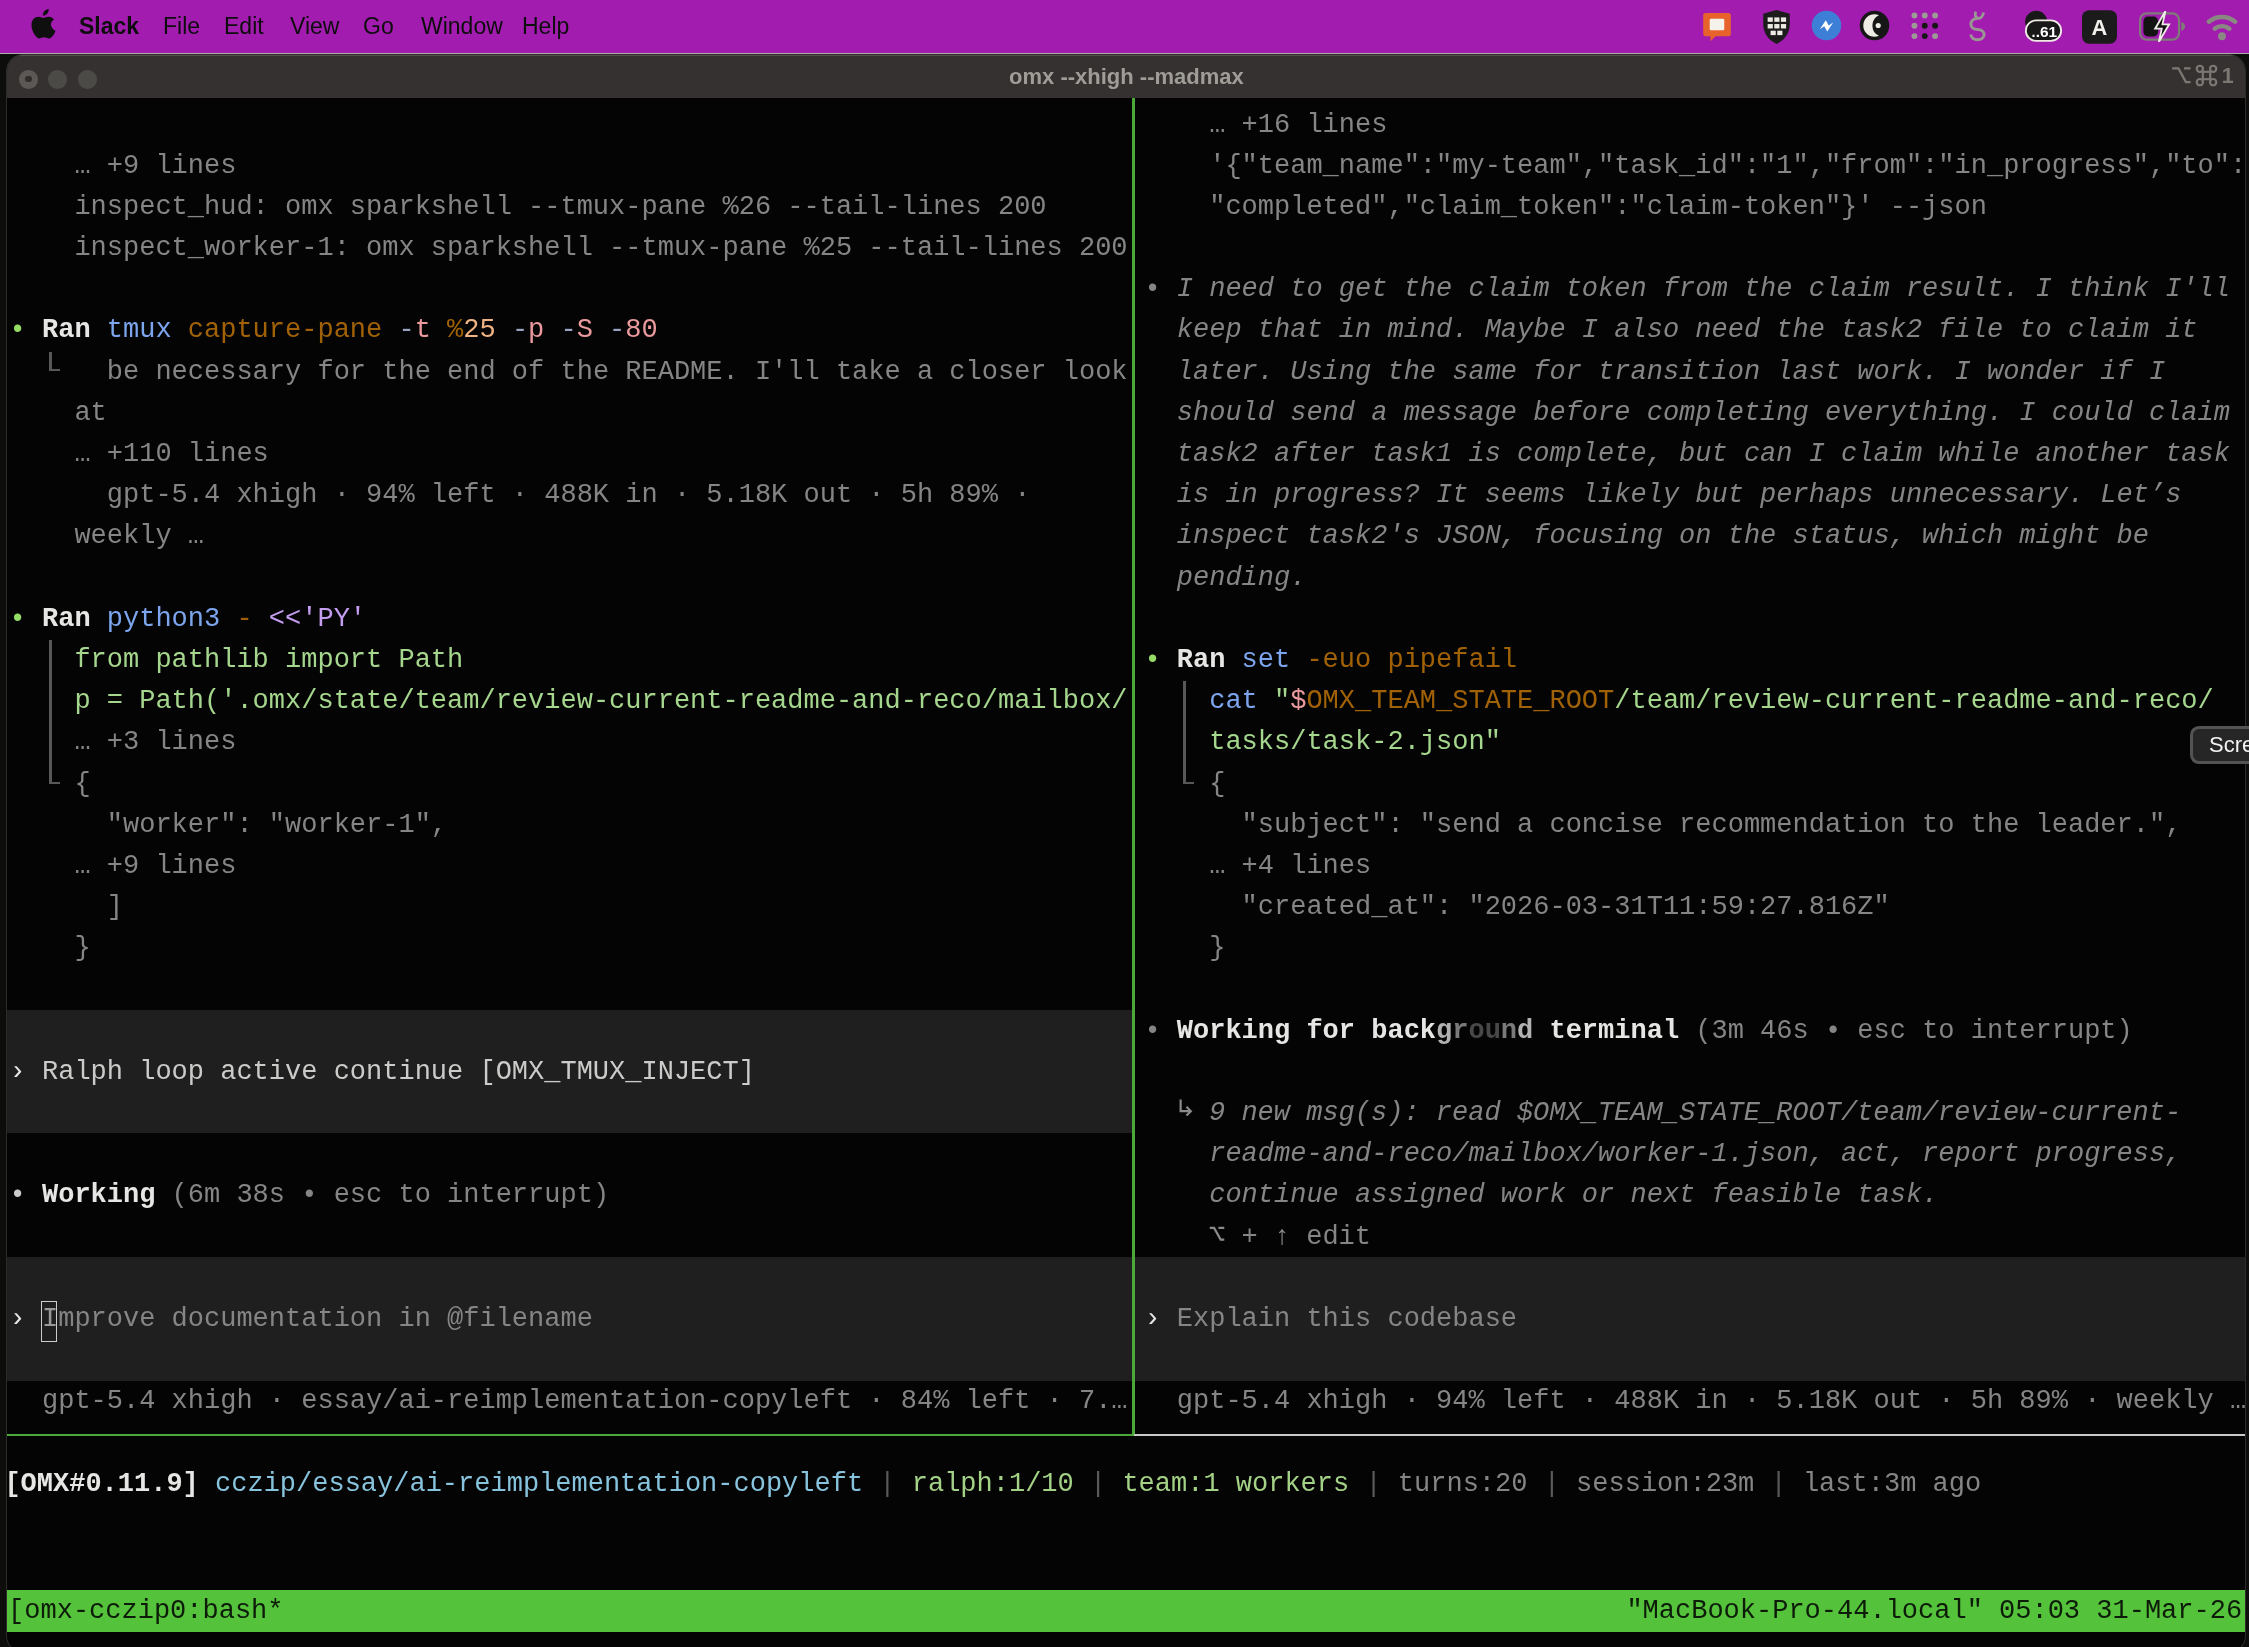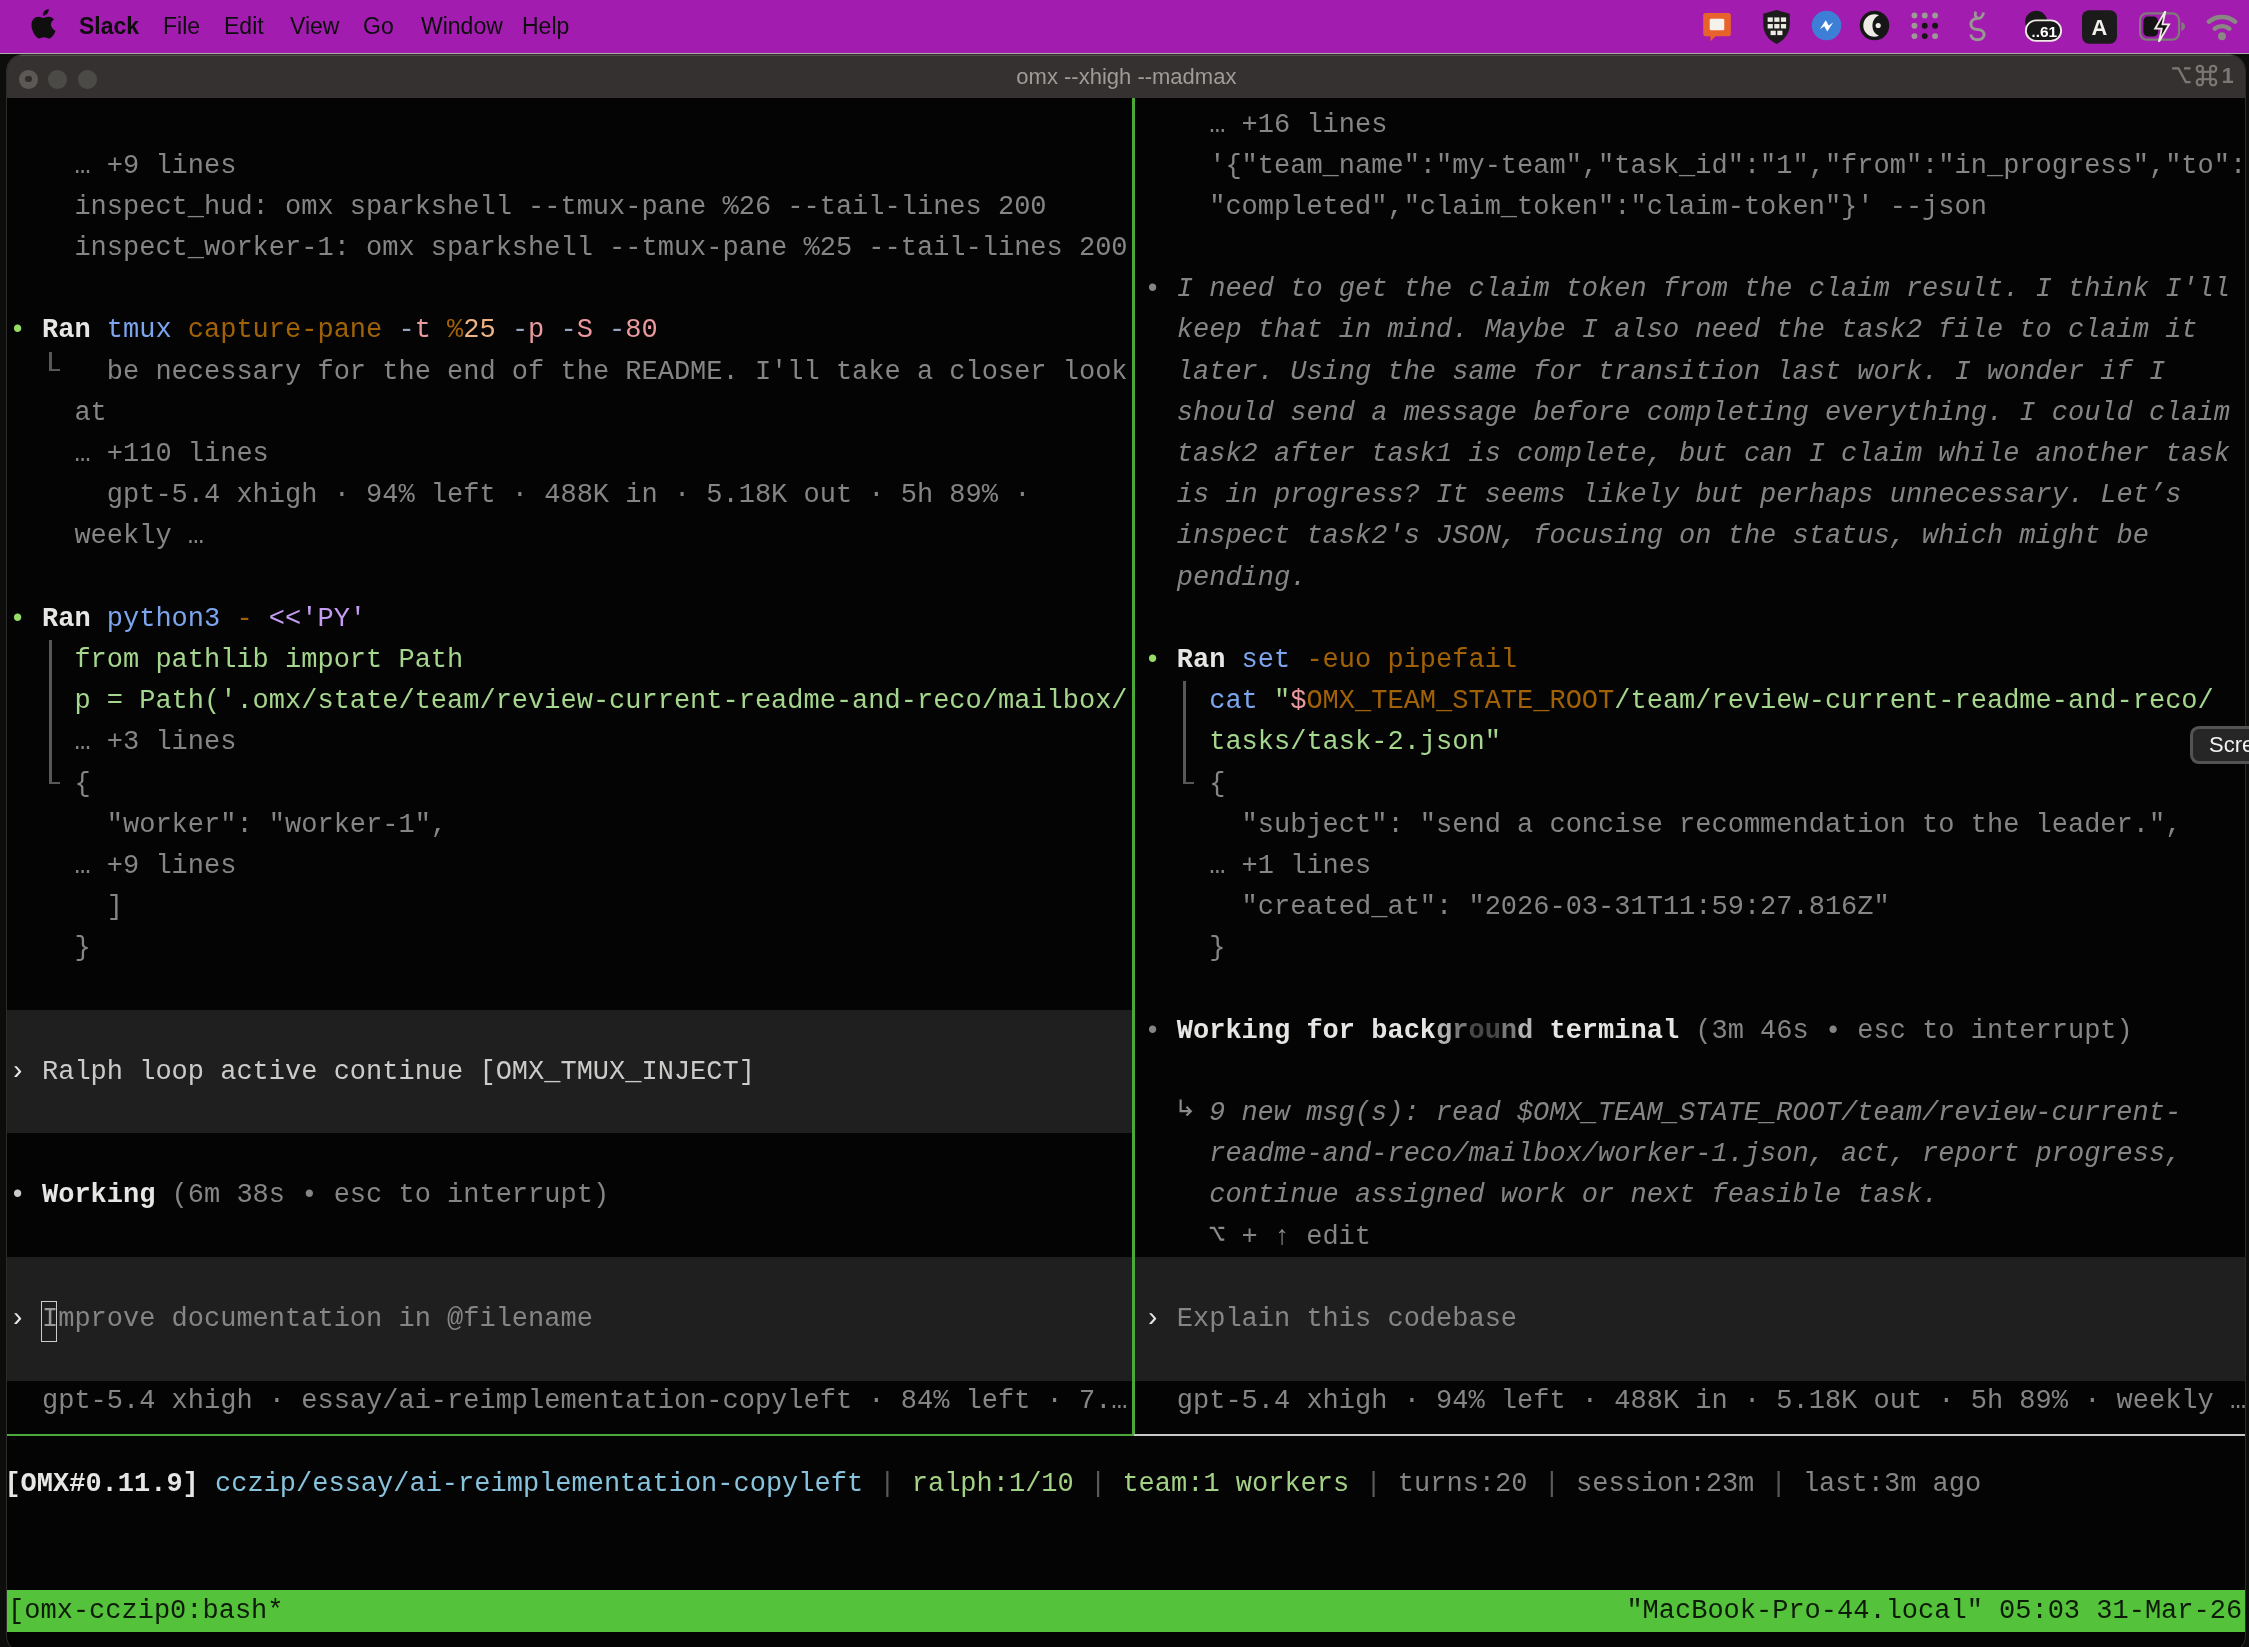--- a/index.html
+++ b/index.html
@@ -1,21 +1,21 @@
 <!DOCTYPE html>
 <html style="font-size:11.8px"><head><meta charset="utf-8"><style>
 *{margin:0;padding:0;box-sizing:border-box}
 html,body{width:2250px;height:1648px;background:#0d0d0c;overflow:hidden;position:relative;font-family:"Liberation Sans",sans-serif}
 
 #menubar{position:absolute;left:0;top:0;width:2250px;height:54px;background:#a21caf;border-bottom:1.5px solid #aeaca6}
 #menubar .mi{position:absolute;top:0;height:54px;line-height:52px;font-size:23px;color:#0d0d0d}
 
 #win{position:absolute;left:7.4px;top:55px;width:2238px;height:1597px;background:#040404;border-radius:16px;overflow:hidden;box-shadow:0 0 0 0.7px #3c3a38}
 #titlebar{position:absolute;left:0;top:0;width:100%;height:43px;background:#343130;border-top:1.5px solid #545150}
-#title{position:absolute;left:0;top:0;width:100%;height:43px;text-align:center;line-height:41px;font-size:22px;font-weight:normal;color:#9f9d98}
+#title{position:absolute;left:0;top:0;width:100%;height:43px;text-align:center;line-height:41px;font-size:22px;font-weight:bold;color:#9f9d98}
 .tl{position:absolute;top:14px;width:18.5px;height:18.5px;border-radius:50%;background:#4c4a47}
 #shortcut{position:absolute;right:11.8px;top:0;height:43px;line-height:41px;font-size:21.4px;color:#7c7975;font-weight:bold}
 
 .tr{position:absolute;white-space:pre;font-family:"Liberation Mono",monospace;font-size:27px;line-height:41px;color:#858585}
 .tr b{font-weight:bold}
 .tr i{font-style:italic}
 .g{color:#858585}
 .w{color:#e6e6e4}
 .lt{color:#cbcbc9}
 .gb{color:#95dc66}
@@ -193,21 +193,21 @@
 <div class="tr" style="left:1137px;top:338px">  <i class="g">should send a message before completing everything. I could claim</i></div>
 <div class="tr" style="left:1137px;top:379px">  <i class="g">task2 after task1 is complete, but can I claim while another task</i></div>
 <div class="tr" style="left:1137px;top:420px">  <i class="g">is in progress? It seems likely but perhaps unnecessary. Let’s</i></div>
 <div class="tr" style="left:1137px;top:461px">  <i class="g">inspect task2's JSON, focusing on the status, which might be</i></div>
 <div class="tr" style="left:1137px;top:503px">  <i class="g">pending.</i></div>
 <div class="tr" style="left:1137px;top:585px"><span class="gb">•</span> <b class="w">Ran</b> <span class="bl">set</span> <span class="pw">-euo pipefail</span></div>
 <div class="tr" style="left:1137px;top:626px">    <span class="bl">cat</span> <span class="gr">"</span><span class="pk">$</span><span class="pw">OMX_TEAM_STATE_ROOT</span><span class="gr">/team/review-current-readme-and-reco/</span></div>
 <div class="tr" style="left:1137px;top:667px">    <span class="gr">tasks/task-2.json"</span></div>
 <div class="tr" style="left:1137px;top:709px">    <span class="g">{</span></div>
 <div class="tr" style="left:1137px;top:750px"><span class="g">      "subject": "send a concise recommendation to the leader.",</span></div>
-<div class="tr" style="left:1137px;top:791px"><span class="g">    … +1 lines</span></div>
+<div class="tr" style="left:1137px;top:791px"><span class="g">    … +4 lines</span></div>
 <div class="tr" style="left:1137px;top:832px"><span class="g">      "created_at": "2026-03-31T11:59:27.816Z"</span></div>
 <div class="tr" style="left:1137px;top:873px"><span class="g">    }</span></div>
 <div class="tr" style="left:1137px;top:956px"><span class="g">•</span> <b class="w">Working for back</b><b class="sh1">g</b><b class="sh2">r</b><b class="sh3">o</b><b class="sh3">u</b><b class="sh2">n</b><b class="sh1">d</b><b class="w"> terminal</b> <span class="g">(3m 46s • esc to interrupt)</span></div>
 <div class="tr" style="left:1137px;top:1038px">  <svg width="16" height="29.5" viewBox="0 0 22 40" style="vertical-align:-4.4px">
         <path fill="none" stroke="#8a8a8a" stroke-width="3" d="M5 6v16h13M13 16l6 6-6 6"></path>
       </svg> <i class="g">9 new msg(s): read $OMX_TEAM_STATE_ROOT/team/review-current-</i></div>
 <div class="tr" style="left:1137px;top:1079px">    <i class="g">readme-and-reco/mailbox/worker-1.json, act, report progress,</i></div>
 <div class="tr" style="left:1137px;top:1120px">    <i class="g">continue assigned work or next feasible task.</i></div>
 <div class="tr" style="left:1137px;top:1162px">    <svg width="16" height="29.5" viewBox="0 0 22 40" style="vertical-align:-4.4px">
         <path fill="none" stroke="#8a8a8a" stroke-width="3" d="M1 12h6l9 16h5M13 12h8"></path>

